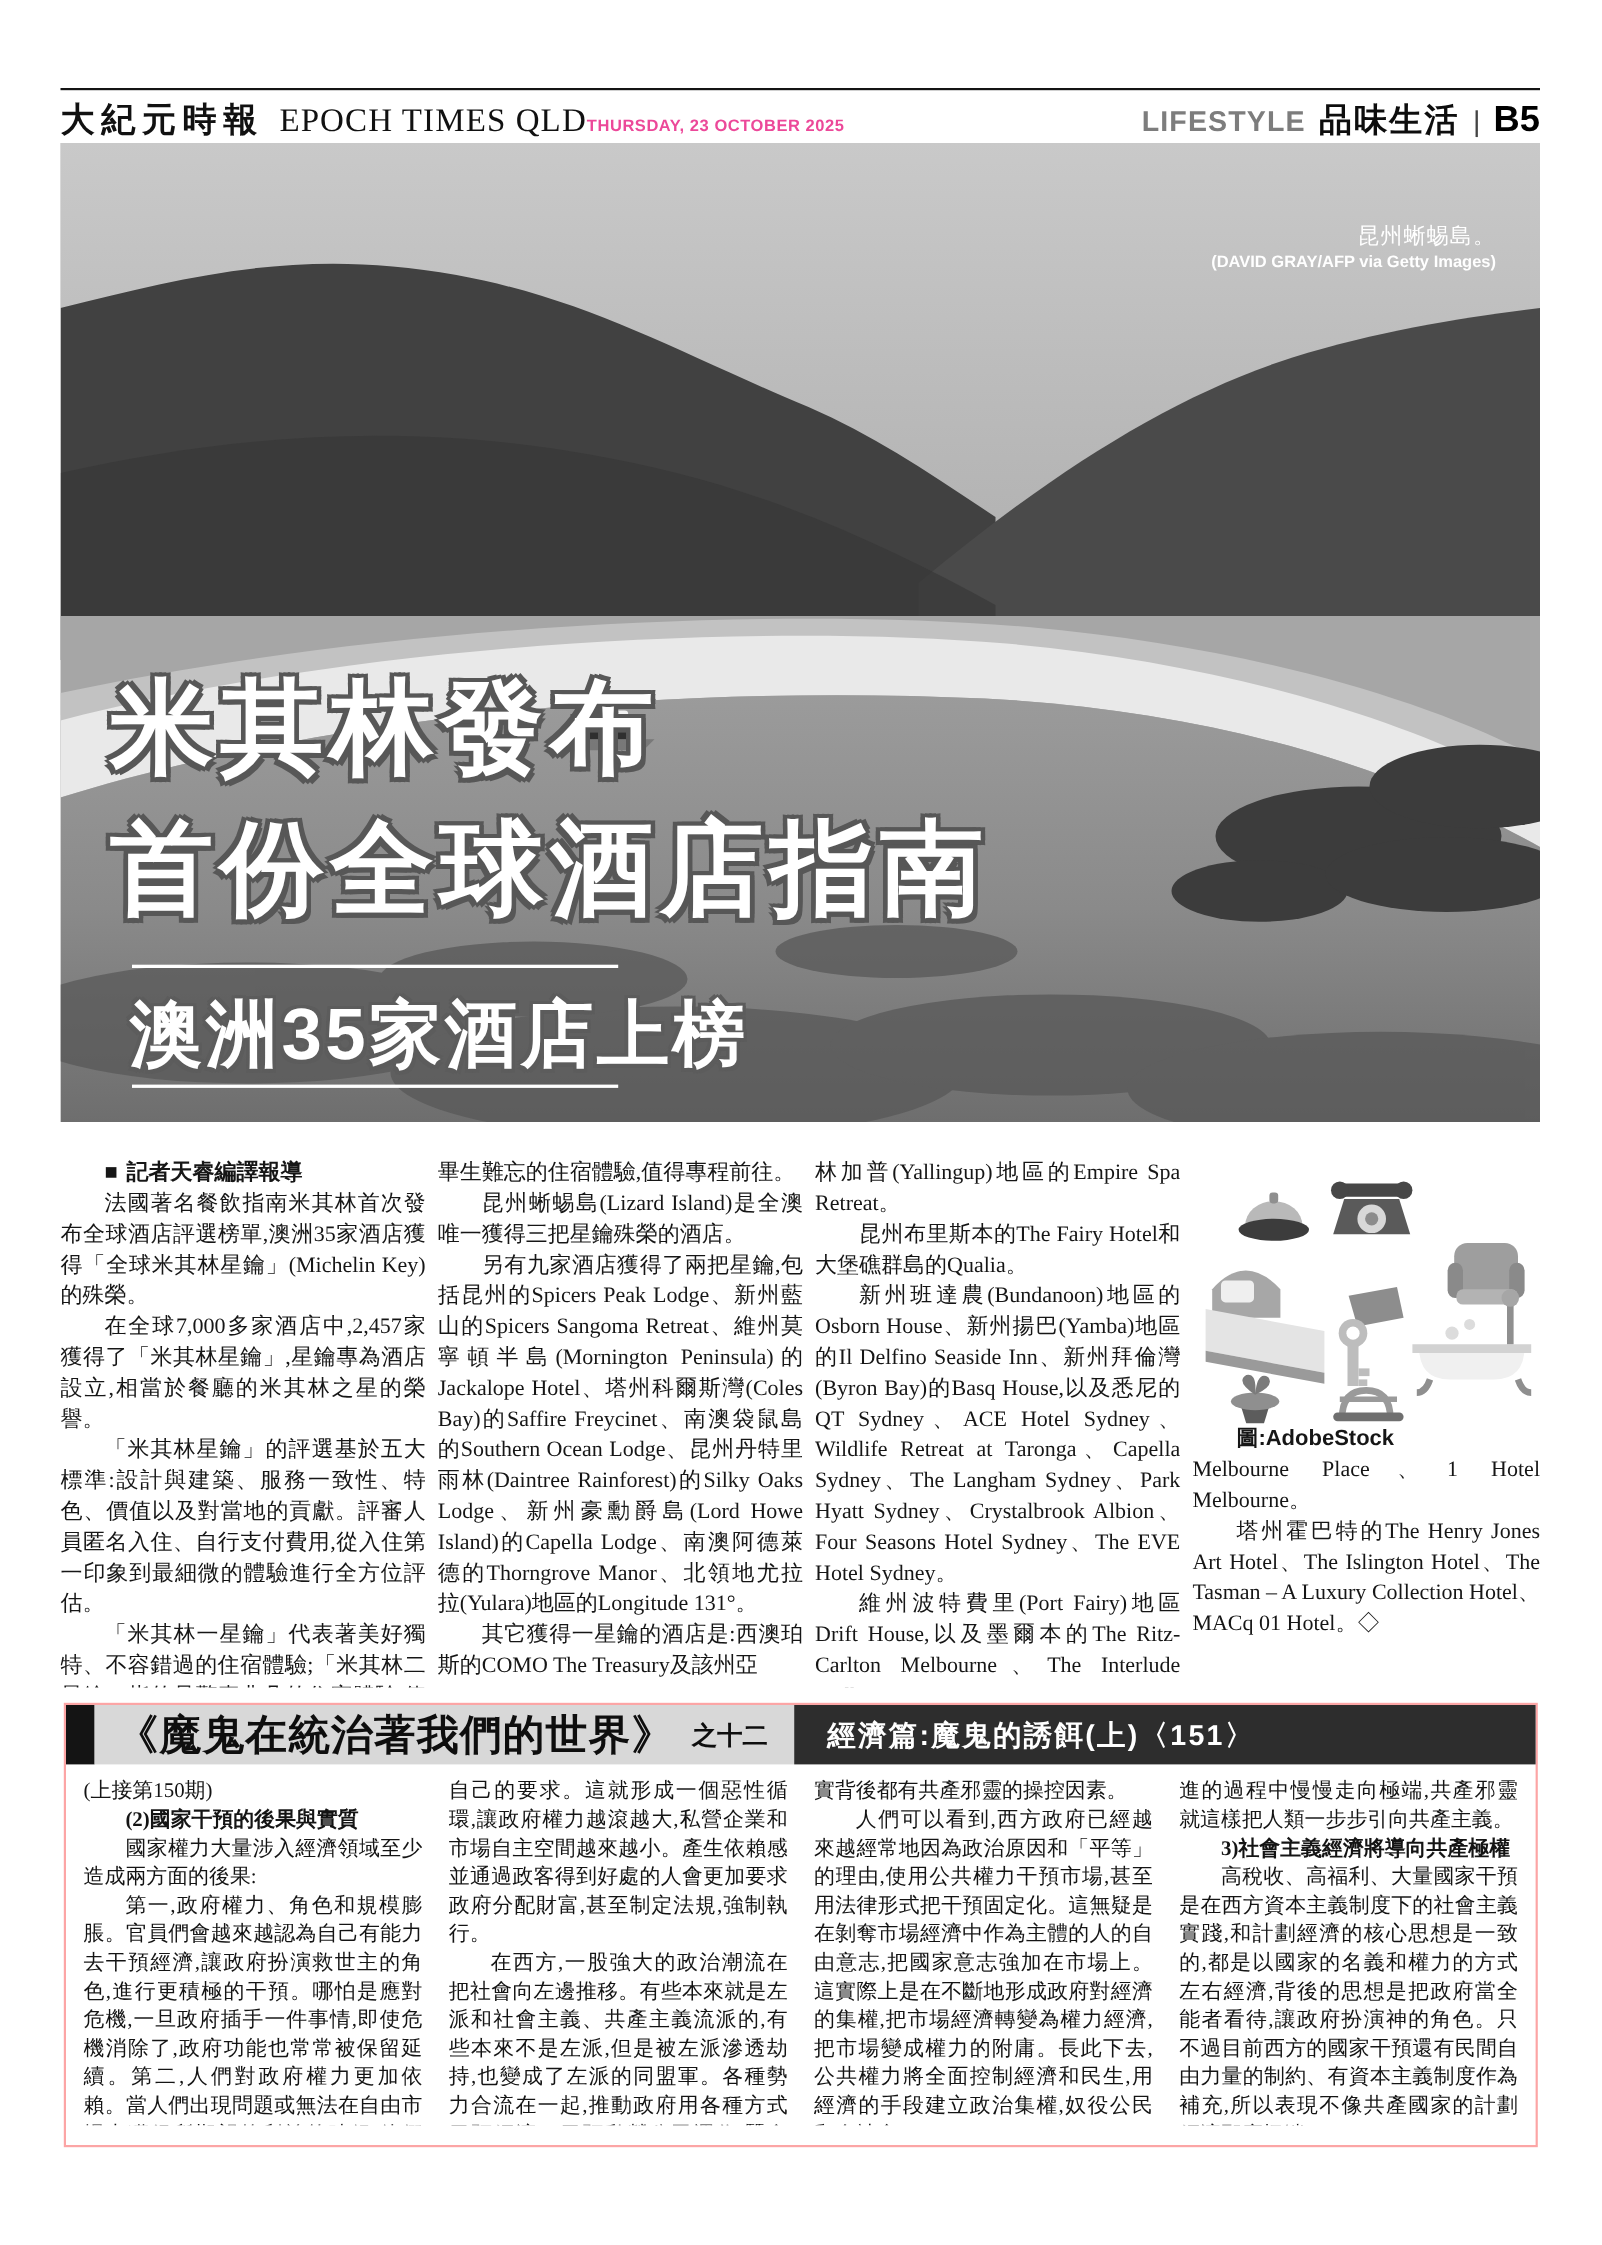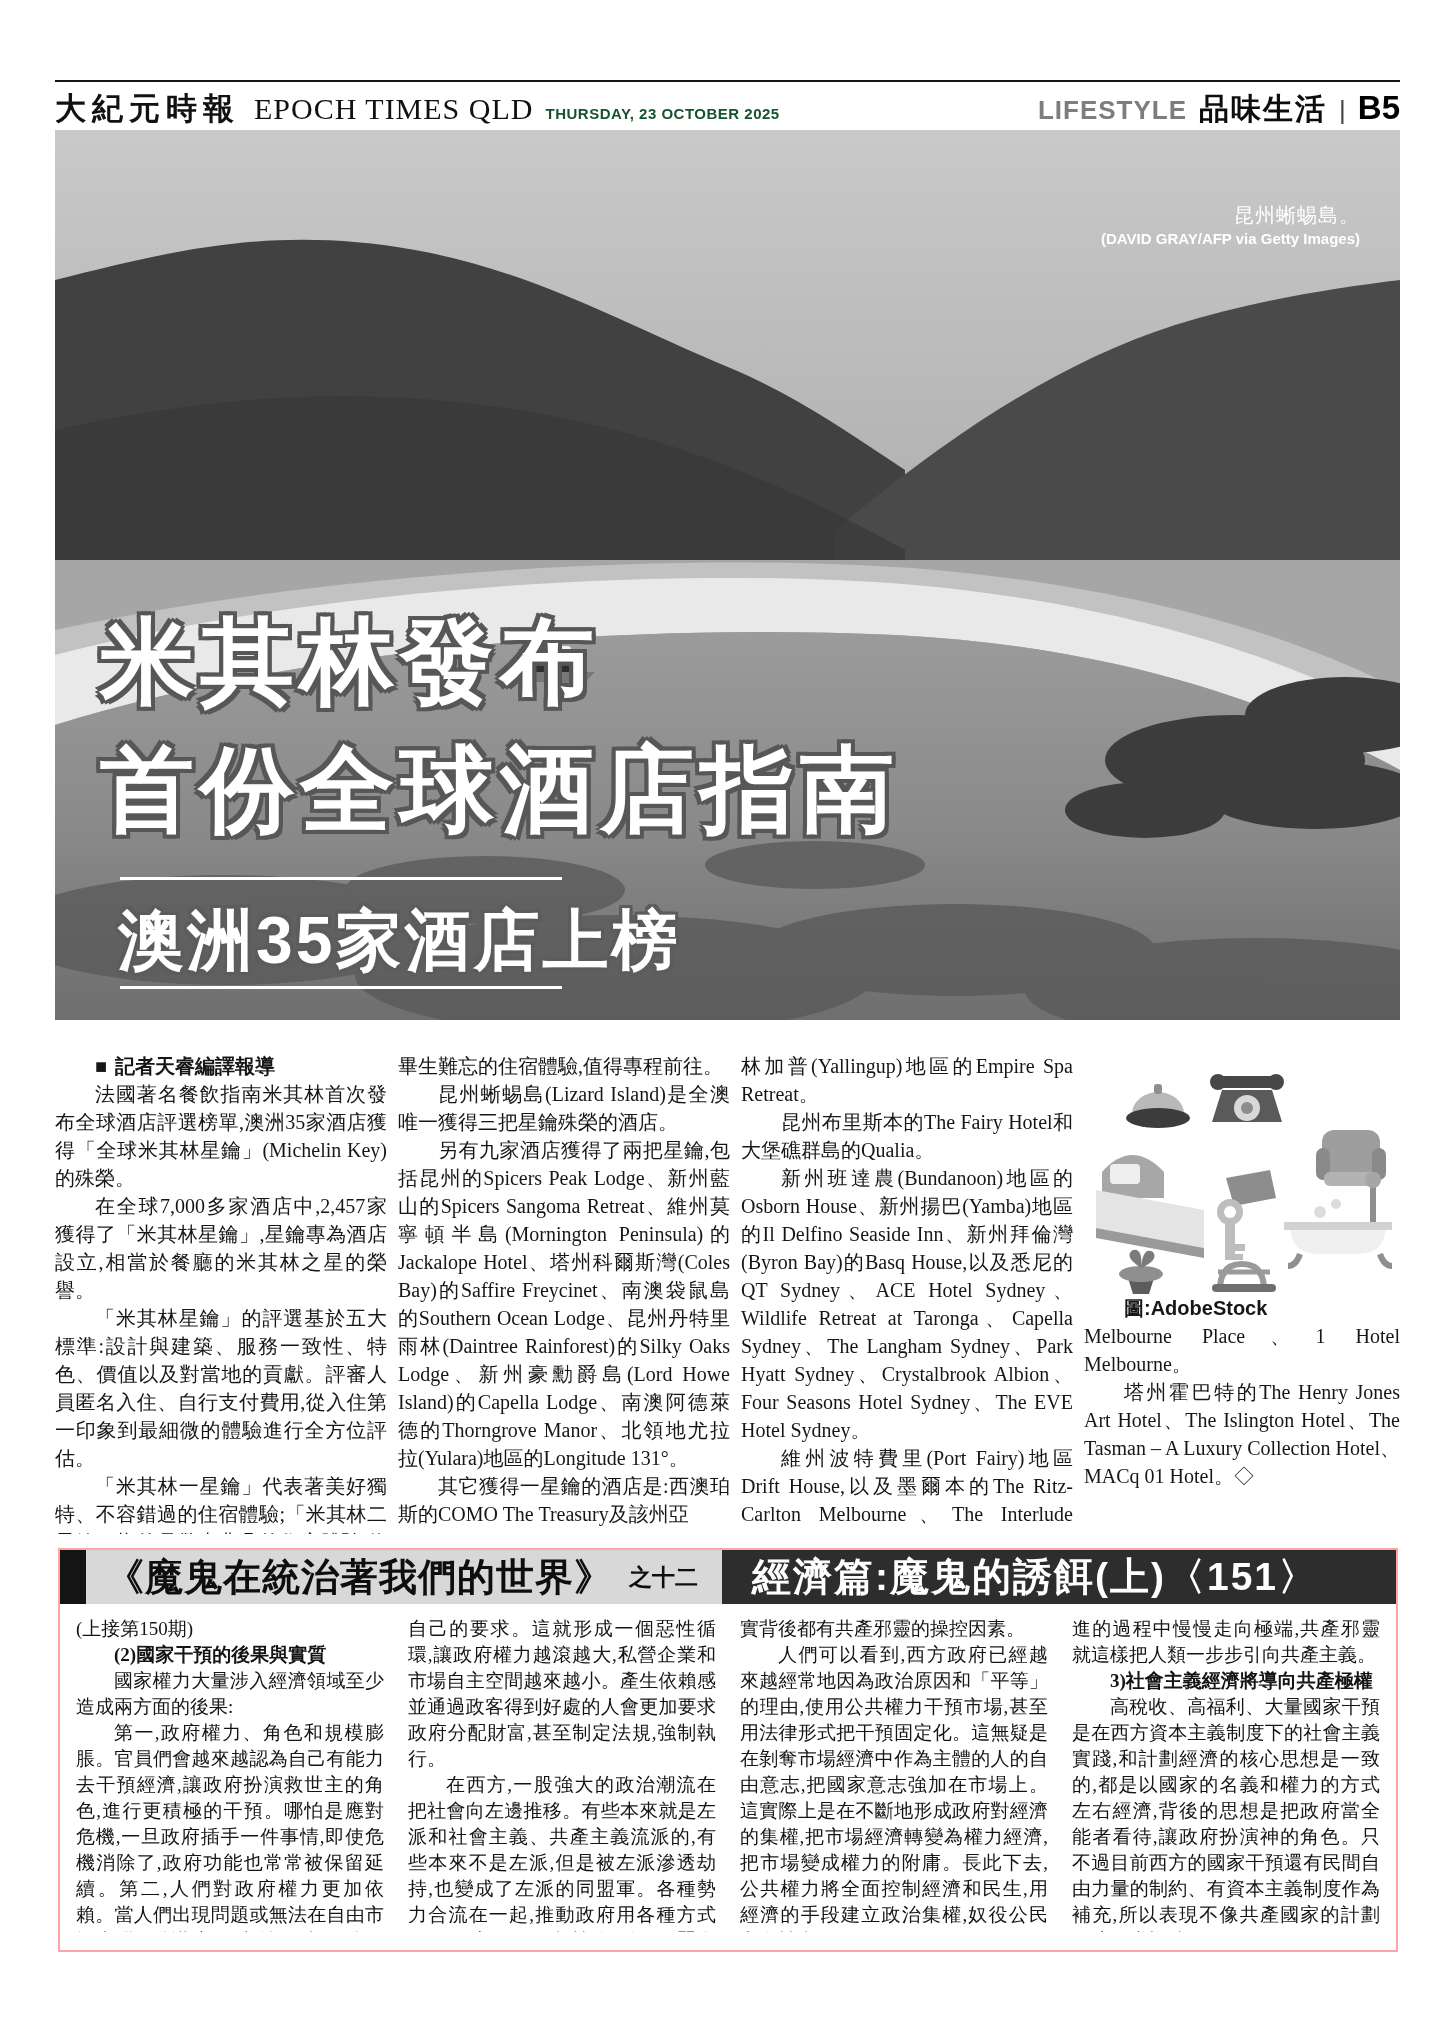--- a/index.html
+++ b/index.html
@@ -6,21 +6,21 @@
   body{
     width:1456px;height:2041px;position:relative;background:#ffffff;
     font-family:"Liberation Serif", serif;color:#1a1a1a;
     -webkit-font-smoothing:antialiased;
   }
   
   .header-rule{position:absolute;left:55px;top:80px;width:1345px;height:2px;background:#141414;}
   .masthead{position:absolute;left:55px;top:88px;width:1345px;display:flex;align-items:baseline;}
   .paper-cn{font-family:"Liberation Sans",sans-serif;font-weight:bold;font-size:31px;letter-spacing:6px;color:#111;}
   .paper-en{font-family:"Liberation Serif",serif;font-size:30px;color:#111;margin-left:14px;letter-spacing:1px;}
-  .paper-date{font-family:"Liberation Sans",sans-serif;font-size:15px;font-weight:bold;color:#14532d;margin-left:12px;letter-spacing:.5px;}
+  .paper-date{font-family:"Liberation Sans",sans-serif;font-size:15px;font-weight:bold;color:#ec4899;margin-left:0;letter-spacing:.5px;}
   .mast-right{margin-left:auto;display:flex;align-items:baseline;gap:12px;}
   .sec-en{font-family:"Liberation Sans",sans-serif;font-weight:bold;font-size:26px;color:#7d7d7d;letter-spacing:1px;}
   .sec-cn{font-family:"Liberation Sans",sans-serif;font-weight:bold;font-size:30px;color:#0d0d0d;letter-spacing:2px;}
   .sec-sep{font-family:"Liberation Sans",sans-serif;font-size:26px;color:#444;}
   .page-no{font-family:"Liberation Sans",sans-serif;font-weight:bold;font-size:33px;color:#000;}
   
   .hero{position:absolute;left:55px;top:130px;width:1345px;height:890px;overflow:hidden;background:#b9b9b9;}
   .hero svg{position:absolute;left:0;top:0;}
   .hero-caption{position:absolute;top:72px;right:40px;text-align:right;color:#fff;line-height:1.35;}
   .hero-caption .c1{font-size:20px;letter-spacing:1px;}
@@ -45,21 +45,21 @@
   .illo{width:100%;height:242px;background:#fff;position:relative;}
   .illo-caption{font-family:"Liberation Sans",sans-serif;font-weight:bold;font-size:17px;margin:2px 0 10px 0;color:#111;}
   
   .serial-box{position:absolute;left:58px;top:1548px;width:1340px;height:404px;border:2px solid #fca5a5;box-sizing:border-box;background:#fff;}
   .serial-header{display:flex;height:54px;}
   .serial-block{width:26px;background:#141414;}
   .serial-title-seg{background:#d8d8d8;display:flex;align-items:center;padding:0 24px 0 20px;white-space:nowrap;}
   .serial-title{font-family:"Liberation Sans",sans-serif;font-weight:bold;font-size:38px;color:#0e0e0e;letter-spacing:1px;}
   .serial-title-suffix{font-family:"Liberation Sans",sans-serif;font-weight:bold;font-size:23px;color:#0e0e0e;margin-left:16px;}
   .serial-chapter-seg{background:#2d2d2d;color:#fff;flex:1;display:flex;align-items:center;padding-left:30px;}
-  .serial-chapter{font-family:"Liberation Sans",sans-serif;font-weight:bold;font-size:39px;letter-spacing:2px;}
+  .serial-chapter{font-family:"Liberation Sans",sans-serif;font-weight:bold;font-size:26px;letter-spacing:2px;}
   .serial-body{display:grid;grid-template-columns:repeat(4,1fr);column-gap:24px;padding:12px 16px 10px 16px;height:316px;overflow:hidden;}
   .serial-body p{margin:0;font-size:19px;line-height:26px;text-align:justify;text-indent:2em;color:#141414;}
   .serial-body p.cont{text-indent:0;}
   .serial-body p.subhead{font-weight:bold;}
   .serial-body p.to-next{text-align:right;text-indent:0;}
 </style>
 </head>
 <body>
 
 <div class="header-rule"></div>

